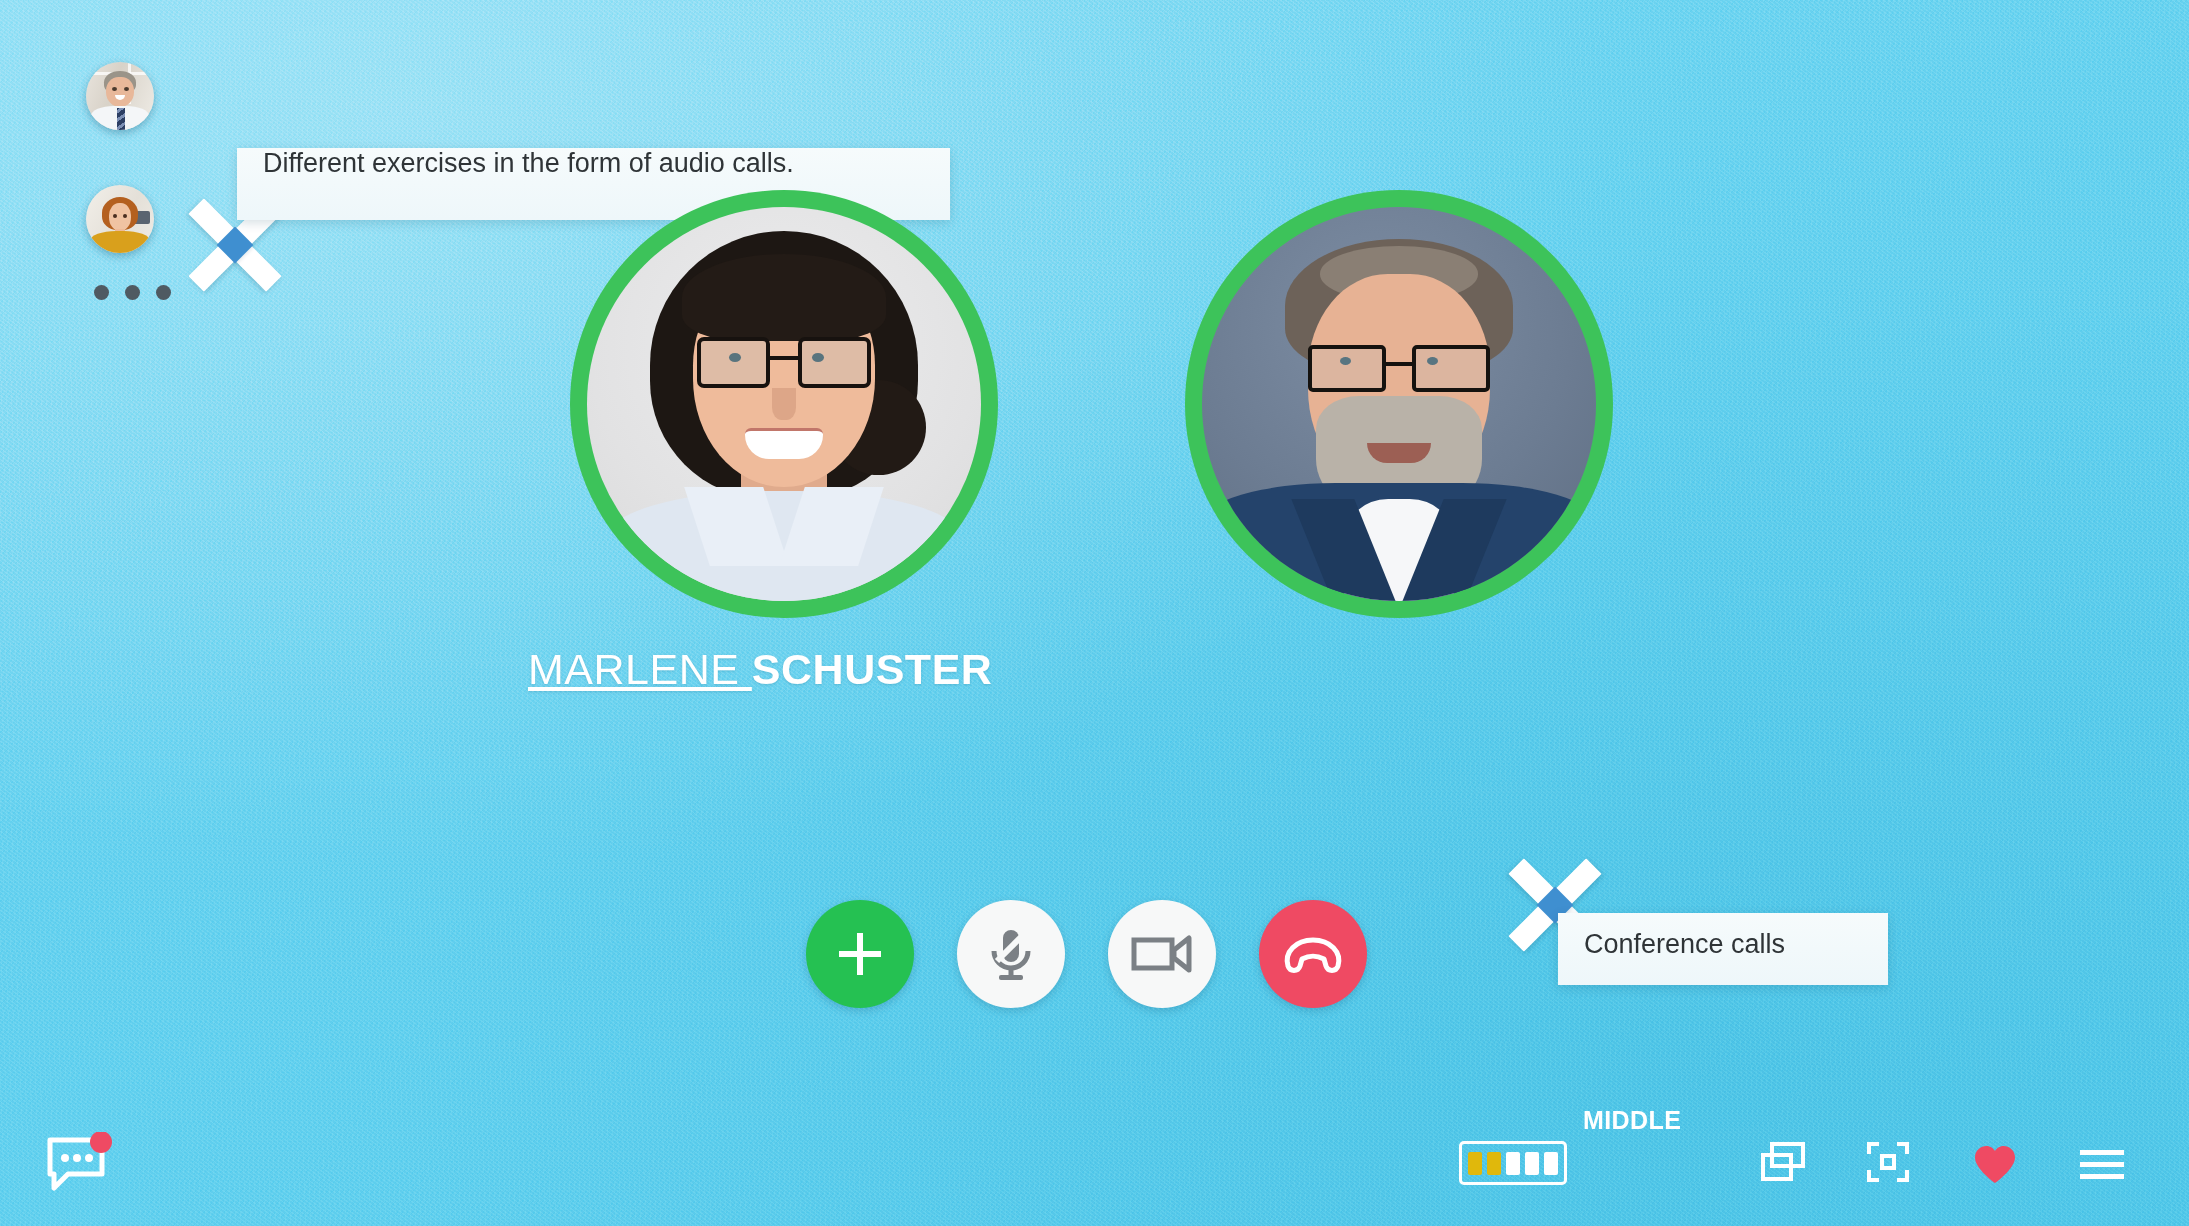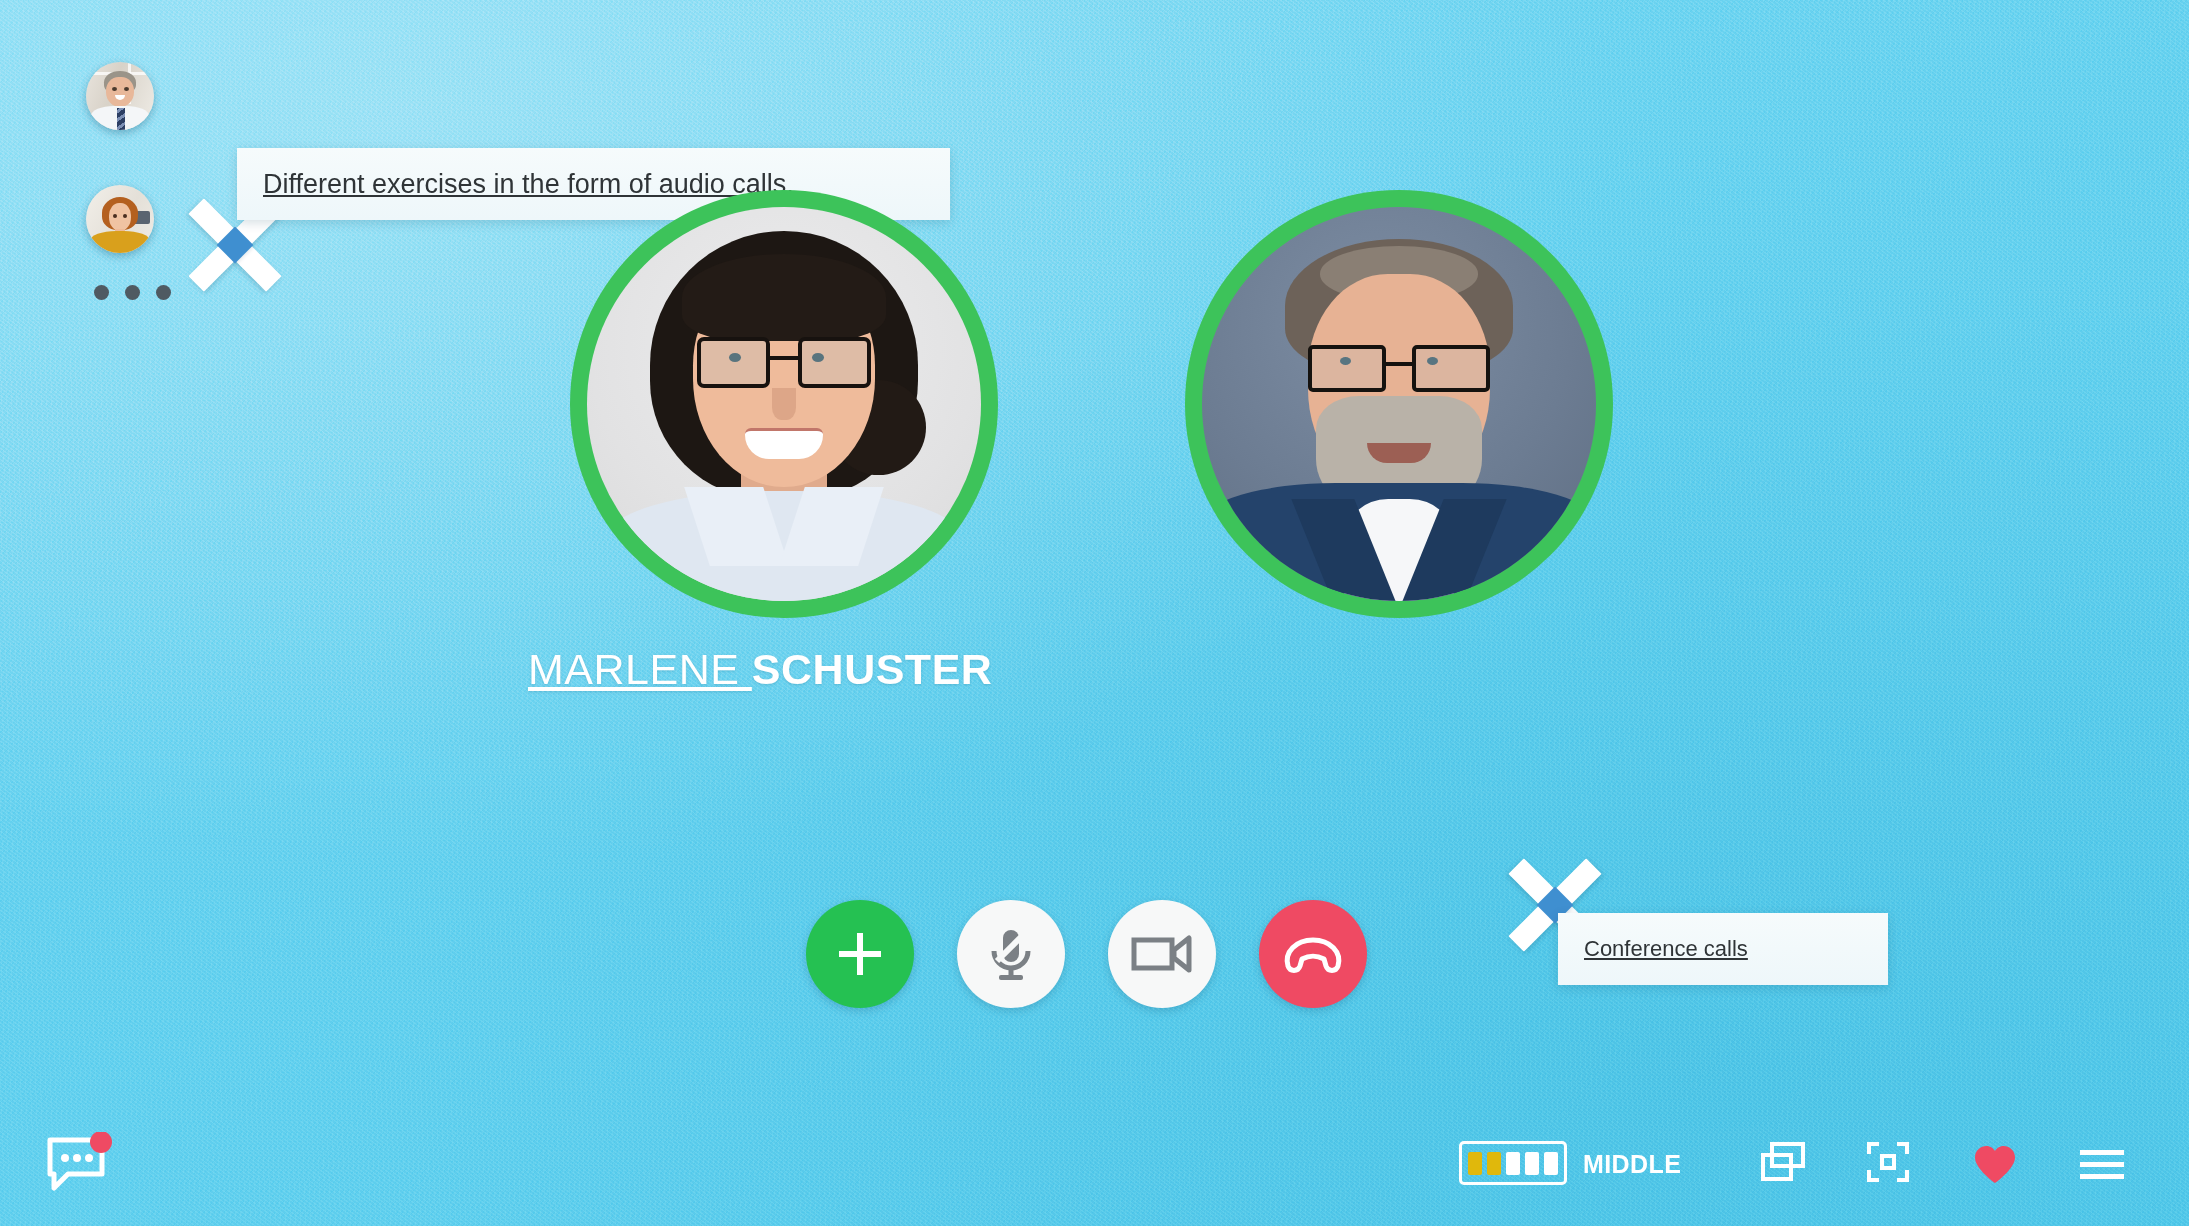--- a/index.html
+++ b/index.html
@@ -92,26 +92,25 @@
     position:absolute; left:50%; top:50%; width:26px; height:26px;
     transform:translate(-50%,-50%) rotate(45deg);
     background:#3f8fd0;
   }
 
   
   .tip {
     position:absolute;
     background:linear-gradient(180deg,#f6fbfc 0%,#eef7fa 100%);
     color:#2f3437;
-    display:flex; align-items:center;
+    display:flex; align-items:flex-start;
     box-shadow:0 3px 10px rgba(0,60,90,.16);
-    text-decoration:underline;
   }
   #tip-audio { font-size:27px; padding:0 26px; }
-  #tip-conf  { font-size:22px; padding:0 26px; }
+  #tip-conf  { font-size:27px; padding:16px 26px; }
 
   
   .participant { position:absolute; }
   .ring {
     position:relative; border-radius:50%;
     background:#3dc35a;
     display:flex; align-items:center; justify-content:center;
   }
   .ring .inner { border-radius:50%; overflow:hidden; position:relative; }
 
@@ -402,21 +401,21 @@
   </div>
 
 
   <div id="levelmeter" style="left:1459px; top:1141px; height:44px;">
     <i class="on"></i>
     <i class="on"></i>
     <i></i>
     <i></i>
     <i></i>
   </div>
-  <div id="levellabel" style="left:1583px; top:1150px;">MIDDLE</div>
+  <div id="levellabel" style="left:1583px; top:1106px;">MIDDLE</div>
 
   <div class="baricon" style="left:1760px; top:1141px;">
     <svg width="46" height="42" viewBox="0 0 46 42">
       <rect x="12" y="3" width="31" height="22" fill="none" stroke="#ffffff" stroke-width="4"></rect>
       <rect x="3" y="14" width="28" height="24" fill="none" stroke="#ffffff" stroke-width="4"></rect>
     </svg>
   </div>
 
   <div class="baricon" style="left:1866px; top:1141px;">
     <svg width="44" height="42" viewBox="0 0 44 42">

